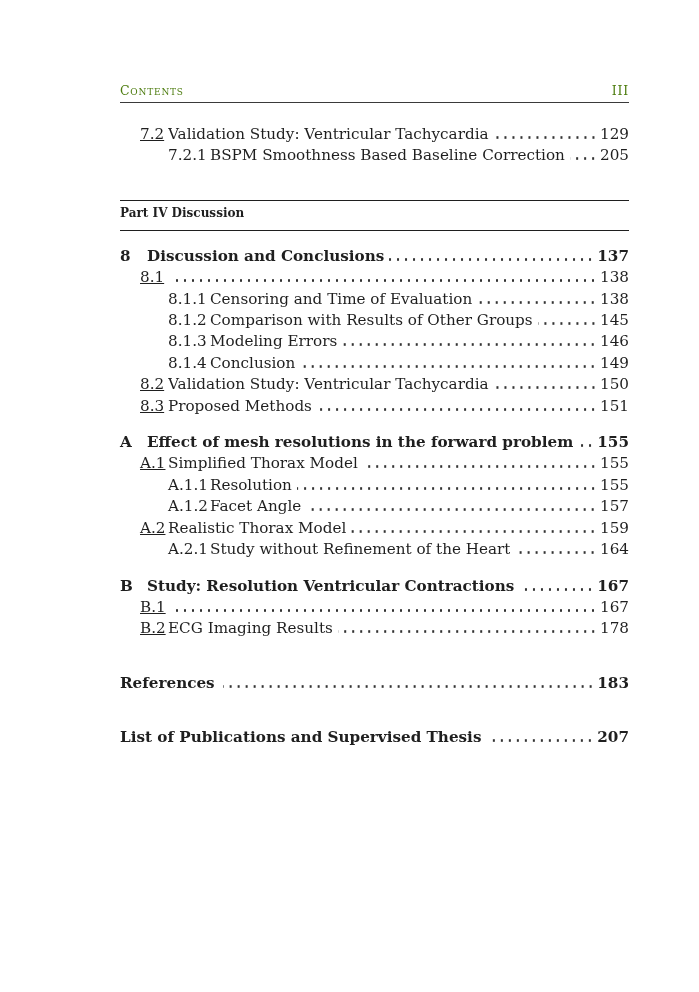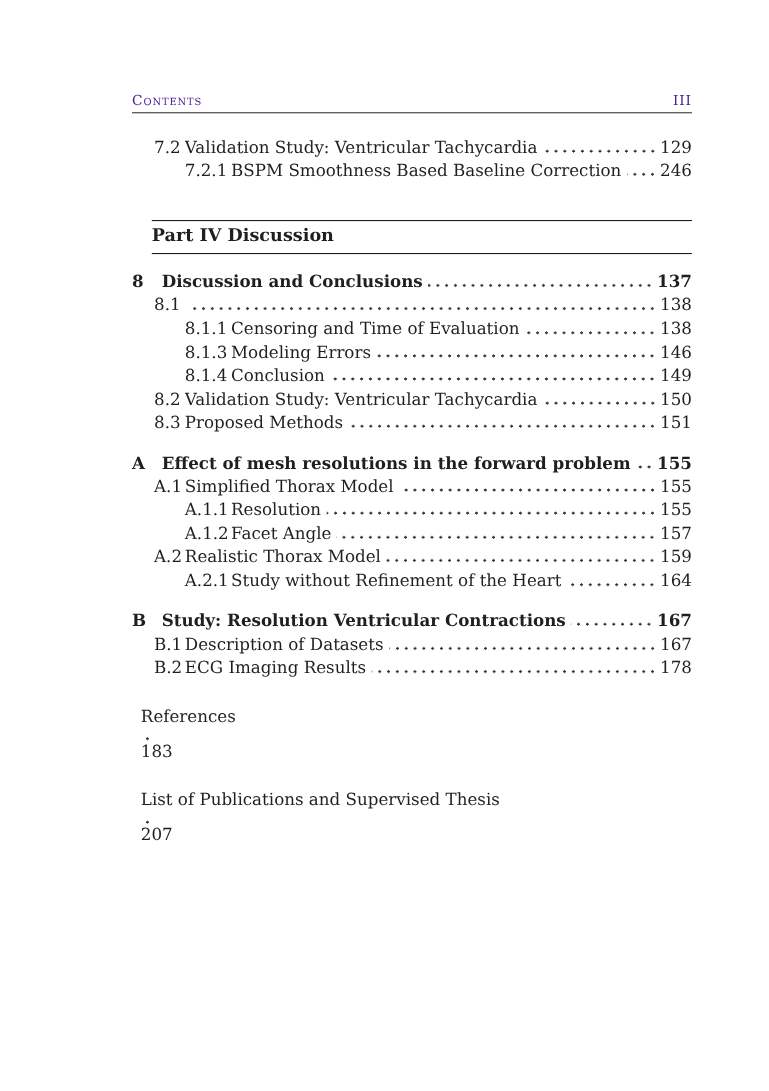--- a/index.html
+++ b/index.html
@@ -21,21 +21,21 @@
     top: 83px;
     width: 509px;
   }
   .pagehead {
     display: flex;
     justify-content: space-between;
     align-items: baseline;
     font-variant: small-caps;
     font-size: 12.5px;
     letter-spacing: 0.8px;
-    color: #4c1d95;
+    color: #4d7c0f;
     border-bottom: 1px solid #3a3a3a;
     padding-bottom: 4px;
   }
   .toc {
     margin-top: 21px;
   }
   .row {
     display: flex;
     align-items: baseline;
     font-size: 15.2px;
@@ -55,37 +55,36 @@
     background-position: right 0 bottom 0;
   }
   .pg {
     flex: 0 0 auto;
     min-width: 27px;
     text-align: right;
   }
   .chapter { font-weight: bold; margin-top: 15px; }
   .chapter .num { width: 27px; }
   .section { padding-left: 20px; }
-  .section .num { width: 28px; }
+  .section .num { width: 28px; text-decoration: underline; }
   .subsection { padding-left: 48px; }
   .subsection .num { width: 42px; }
-  .unnum { font-weight: normal; margin-top: 23px; flex-direction: column; }
+  .unnum { font-weight: bold; margin-top: 33px; }
   .unnum .leader { margin-left: 8px; }
   .part {
     display: block;
     border-top: 1.5px solid #1f1f1f;
     border-bottom: 1.5px solid #1f1f1f;
     font-weight: bold;
-    font-size: 16px;
+    font-size: 12px;
     line-height: 19px;
     margin-top: 33px;
     margin-bottom: 15px;
     padding: 3px 0 7px 0;
     white-space: nowrap;
-    margin-left: 18px;
   }
 </style>
 </head>
 <body>
 
 <div class="page">
   <div class="pagehead">
     <span>Contents</span>
     <span>III</span>
   </div>
@@ -93,41 +92,47 @@
       <div class="row section">
         <span class="num">7.2</span>
         <span class="title">Validation Study: Ventricular Tachycardia</span>
         <span class="leader"></span>
         <span class="pg">129</span>
       </div>
       <div class="row subsection">
         <span class="num">7.2.1</span>
         <span class="title">BSPM Smoothness Based Baseline Correction</span>
         <span class="leader"></span>
-        <span class="pg">246</span>
+        <span class="pg">205</span>
       </div>
       <div class="part"><span>Part IV Discussion</span></div>
       <div class="row chapter">
         <span class="num">8</span>
         <span class="title">Discussion and Conclusions</span>
         <span class="leader"></span>
         <span class="pg">137</span>
       </div>
       <div class="row section">
         <span class="num">8.1</span>
         <span class="leader"></span>
         <span class="pg">138</span>
       </div>
       <div class="row subsection">
         <span class="num">8.1.1</span>
         <span class="title">Censoring and Time of Evaluation</span>
         <span class="leader"></span>
         <span class="pg">138</span>
       </div>
       <div class="row subsection">
+        <span class="num">8.1.2</span>
+        <span class="title">Comparison with Results of Other Groups</span>
+        <span class="leader"></span>
+        <span class="pg">145</span>
+      </div>
+      <div class="row subsection">
         <span class="num">8.1.3</span>
         <span class="title">Modeling Errors</span>
         <span class="leader"></span>
         <span class="pg">146</span>
       </div>
       <div class="row subsection">
         <span class="num">8.1.4</span>
         <span class="title">Conclusion</span>
         <span class="leader"></span>
         <span class="pg">149</span>
@@ -181,21 +186,20 @@
         <span class="pg">164</span>
       </div>
       <div class="row chapter">
         <span class="num">B</span>
         <span class="title">Study: Resolution Ventricular Contractions</span>
         <span class="leader"></span>
         <span class="pg">167</span>
       </div>
       <div class="row section">
         <span class="num">B.1</span>
-        <span class="title">Description of Datasets</span>
         <span class="leader"></span>
         <span class="pg">167</span>
       </div>
       <div class="row section">
         <span class="num">B.2</span>
         <span class="title">ECG Imaging Results</span>
         <span class="leader"></span>
         <span class="pg">178</span>
       </div>
       <div class="row unnum">

